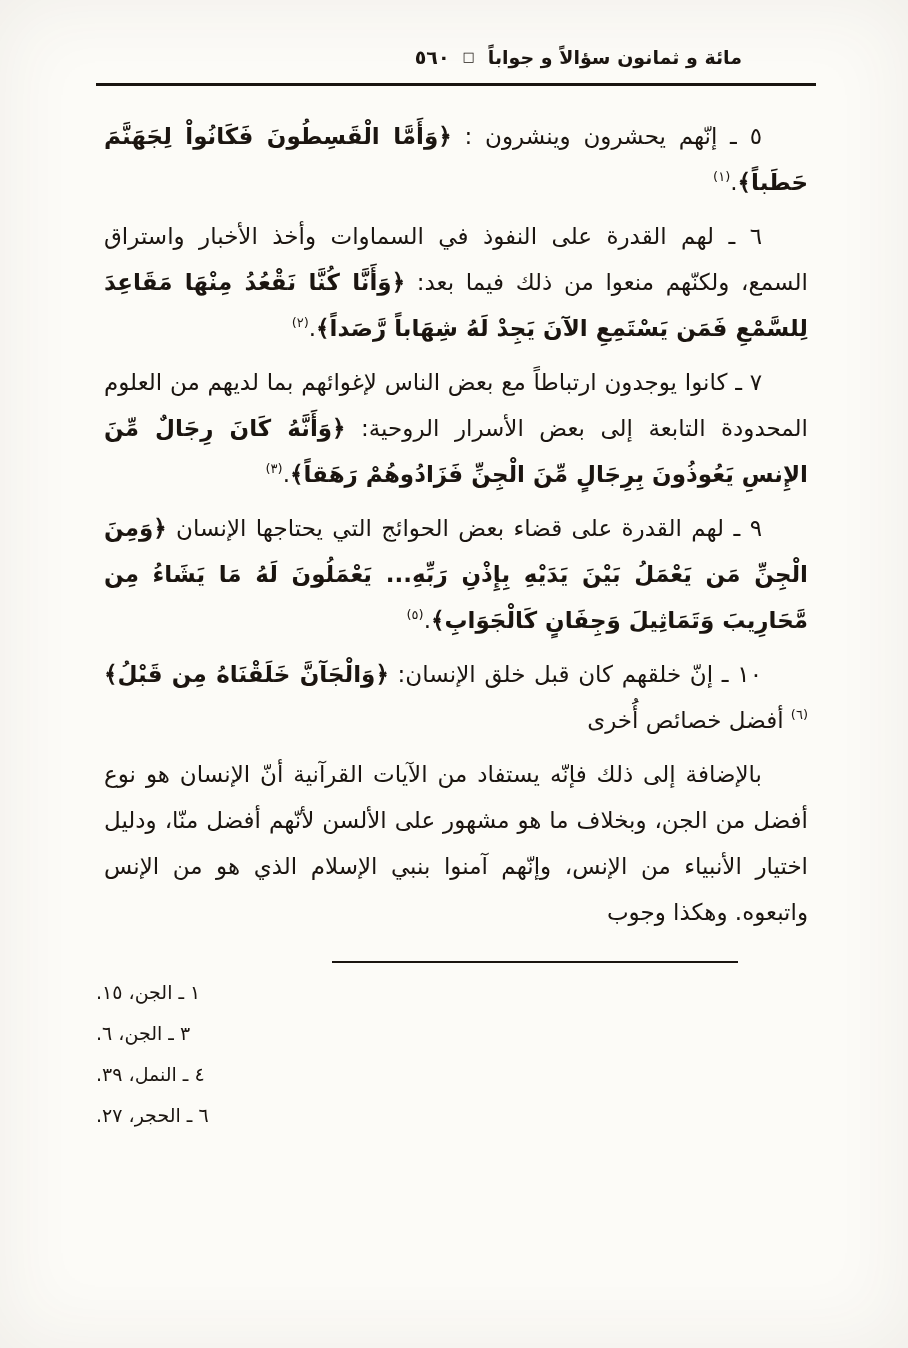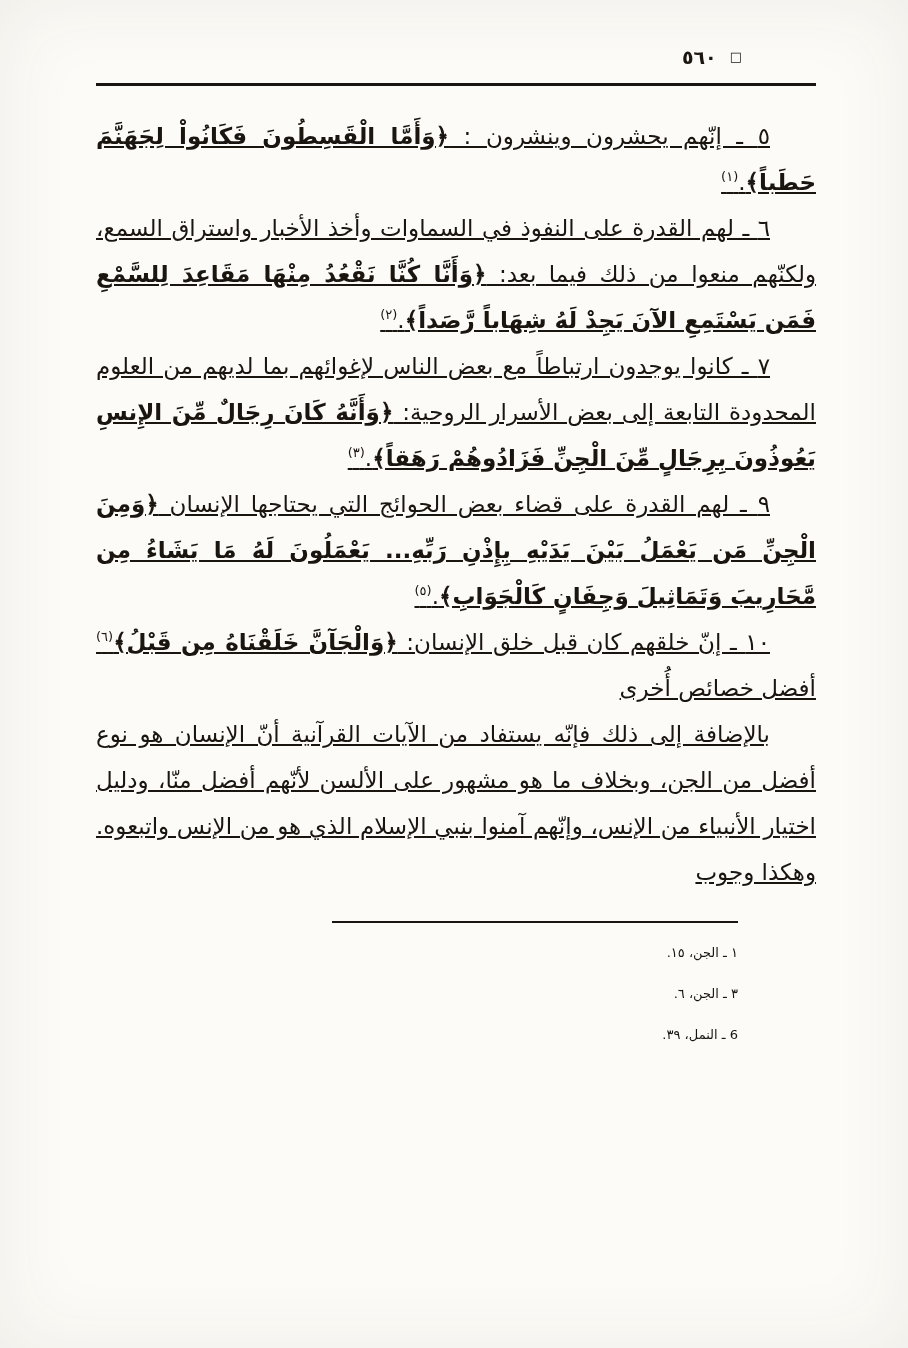--- a/index.html
+++ b/index.html
@@ -28,58 +28,60 @@
     padding-right: 74px;           
     font-weight: bold;
     font-size: 19px;
     white-space: nowrap;
   }
   .hdr-sep { font-size: 13px; position: relative; top: -1px; }
 
   .header-rule { height: 3px; background: #191410; margin-top: 15px; }
 
   .body-text { margin-top: 27px; font-size: 23px; line-height: 46px; }
-  .para { margin: 0; text-align: justify; text-indent: 46px; text-decoration: underline; }
+  .para { margin: 8px; text-align: justify; text-indent: 46px; }
   .para .quran { font-weight: bold; }
   .para sup.ref {
     font-size: 13px;
     line-height: 0;
     vertical-align: super;
     font-weight: normal;
   }
 
   .footnotes-block { margin-top: 26px; margin-left: 0; margin-right: 78px; }
   .fn-rule { width: 406px; height: 2px; background: #1a1510; margin-bottom: 9px; }
-  .footnote { font-size: 13px; line-height: 41px; text-align: right; }
+  .footnote { font-size: 19px; line-height: 41px; text-align: left; }
 </style>
 </head>
 <body>
 
 <div class="page">
   <div class="content">
 
     <header class="page-header">
+      <span class="hdr-title">مائة و ثمانون سؤالاً و جواباً</span>
       <span class="hdr-sep">□</span>
       <span class="hdr-num">٥٦٠</span>
     </header>
 
     <div class="header-rule"></div>
 
     <main class="body-text" id="paragraphs">
         <p class="para"><span class="text">٥ ـ إنّهم يحشرون وينشرون : </span><span class="quran">﴿وَأَمَّا الْقَسِطُونَ فَكَانُواْ لِجَهَنَّمَ حَطَباً﴾</span><span class="text">.</span><sup class="ref">(١)</sup></p>
         <p class="para"><span class="text">٦ ـ لهم القدرة على النفوذ في السماوات وأخذ الأخبار واستراق السمع، ولكنّهم منعوا من ذلك فيما بعد: </span><span class="quran">﴿وَأَنَّا كُنَّا نَقْعُدُ مِنْهَا مَقَاعِدَ لِلسَّمْعِ فَمَن يَسْتَمِعِ الآنَ يَجِدْ لَهُ شِهَاباً رَّصَداً﴾</span><span class="text">.</span><sup class="ref">(٢)</sup></p>
         <p class="para"><span class="text">٧ ـ كانوا يوجدون ارتباطاً مع بعض الناس لإغوائهم بما لديهم من العلوم المحدودة التابعة إلى بعض الأسرار الروحية: </span><span class="quran">﴿وَأَنَّهُ كَانَ رِجَالٌ مِّنَ الإِنسِ يَعُوذُونَ بِرِجَالٍ مِّنَ الْجِنِّ فَزَادُوهُمْ رَهَقاً﴾</span><span class="text">.</span><sup class="ref">(٣)</sup></p>
         <p class="para"><span class="text">٩ ـ لهم القدرة على قضاء بعض الحوائج التي يحتاجها الإنسان </span><span class="quran">﴿وَمِنَ الْجِنِّ مَن يَعْمَلُ بَيْنَ يَدَيْهِ بِإِذْنِ رَبِّهِ... يَعْمَلُونَ لَهُ مَا يَشَاءُ مِن مَّحَارِيبَ وَتَمَاثِيلَ وَجِفَانٍ كَالْجَوَابِ﴾</span><span class="text">.</span><sup class="ref">(٥)</sup></p>
         <p class="para"><span class="text">١٠ ـ إنّ خلقهم كان قبل خلق الإنسان: </span><span class="quran">﴿وَالْجَآنَّ خَلَقْنَاهُ مِن قَبْلُ﴾</span><sup class="ref">(٦)</sup><span class="text"> أفضل خصائص أُخرى</span></p>
         <p class="para"><span class="text">بالإضافة إلى ذلك فإنّه يستفاد من الآيات القرآنية أنّ الإنسان هو نوع أفضل من الجن، وبخلاف ما هو مشهور على الألسن لأنّهم أفضل منّا، ودليل اختيار الأنبياء من الإنس، وإنّهم آمنوا بنبي الإسلام الذي هو من الإنس واتبعوه. وهكذا وجوب</span></p>
       </main>
 
     <footer class="footnotes-block">
       <div class="fn-rule"></div>
       <div id="footnotes">
           <div class="footnote">١ ـ الجن، ١٥.</div>
           <div class="footnote">٣ ـ الجن، ٦.</div>
-          <div class="footnote">6 ـ النمل، ٣٩.</div>
+          <div class="footnote">٤ ـ النمل، ٣٩.</div>
+          <div class="footnote">٦ ـ الحجر، ٢٧.</div>
         </div>
     </footer>
 
   </div>
 </div>
 
 </body></html>

